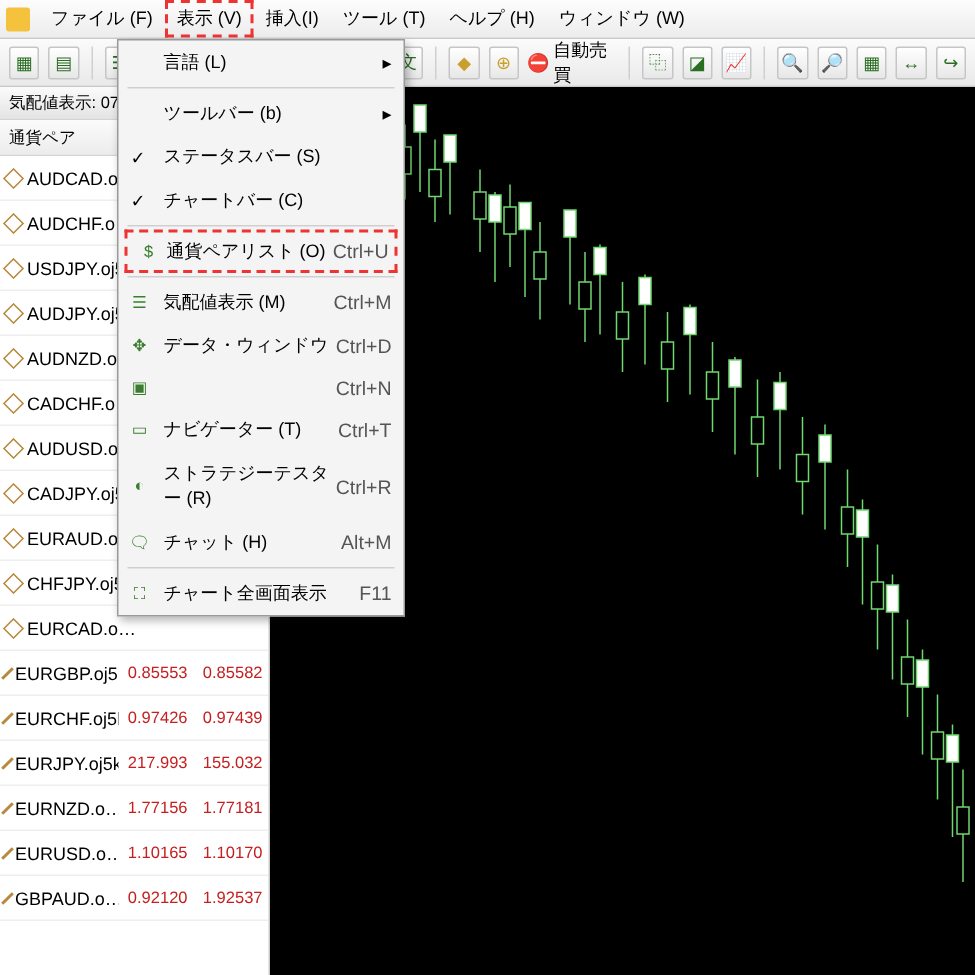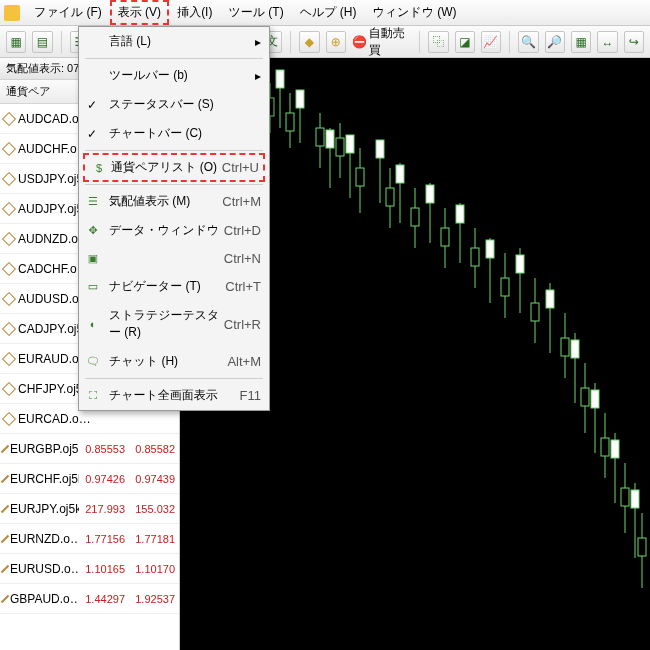--- a/index.html
+++ b/index.html
@@ -184,21 +184,21 @@
             <span>EURUSD.o…</span>
           </div>
           <div class="rq">1.10165</div>
           <div class="rq">1.10170</div>
         </div>
         <div class="row">
           <div class="rsym">
             <span class="dia"></span>
             <span>GBPAUD.o…</span>
           </div>
-          <div class="rq">1.44297</div>
+          <div class="rq">0.92120</div>
           <div class="rq">1.92537</div>
         </div>
       </div>
   </div>
 
   <div class="chart">
     <div class="chart-prices">140.790 140.811 140.658 140.717</div>
     <svg class="candles" viewBox="0 0 470 592" preserveAspectRatio="none">
       <g id="candle-g">
           <line x1="80" y1="10" x2="80" y2="60" stroke="#6fd86f" stroke-width="1"></line>

